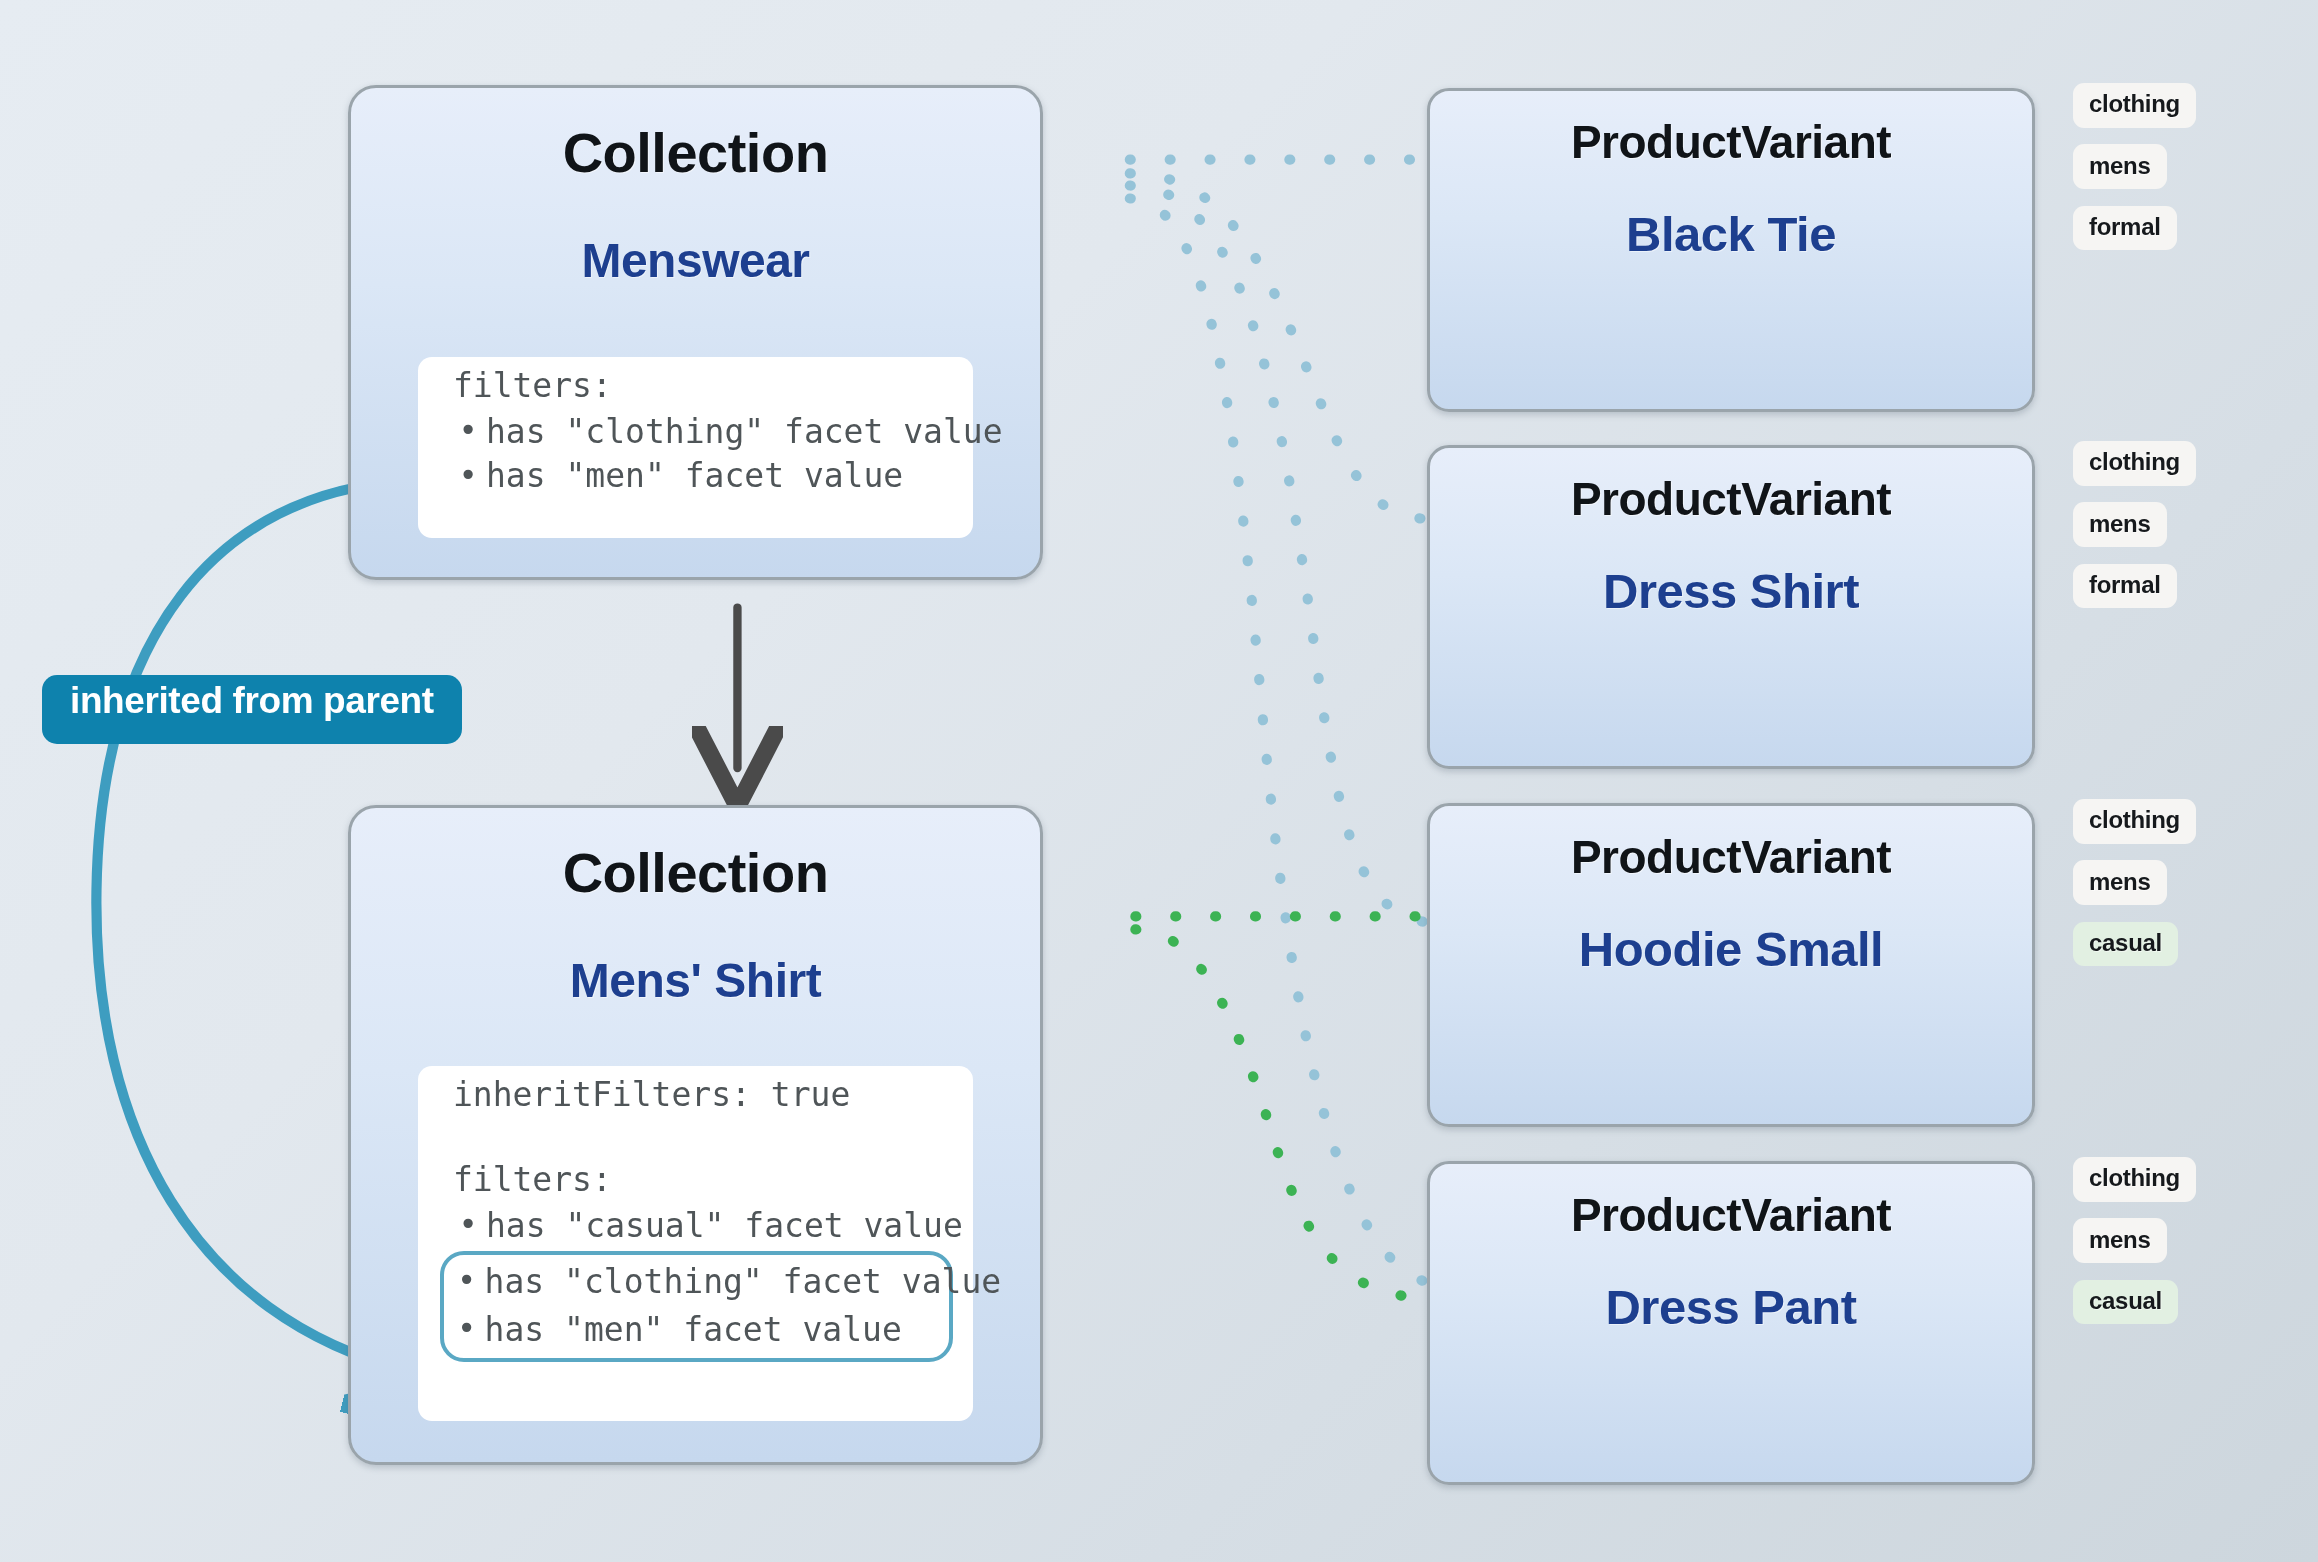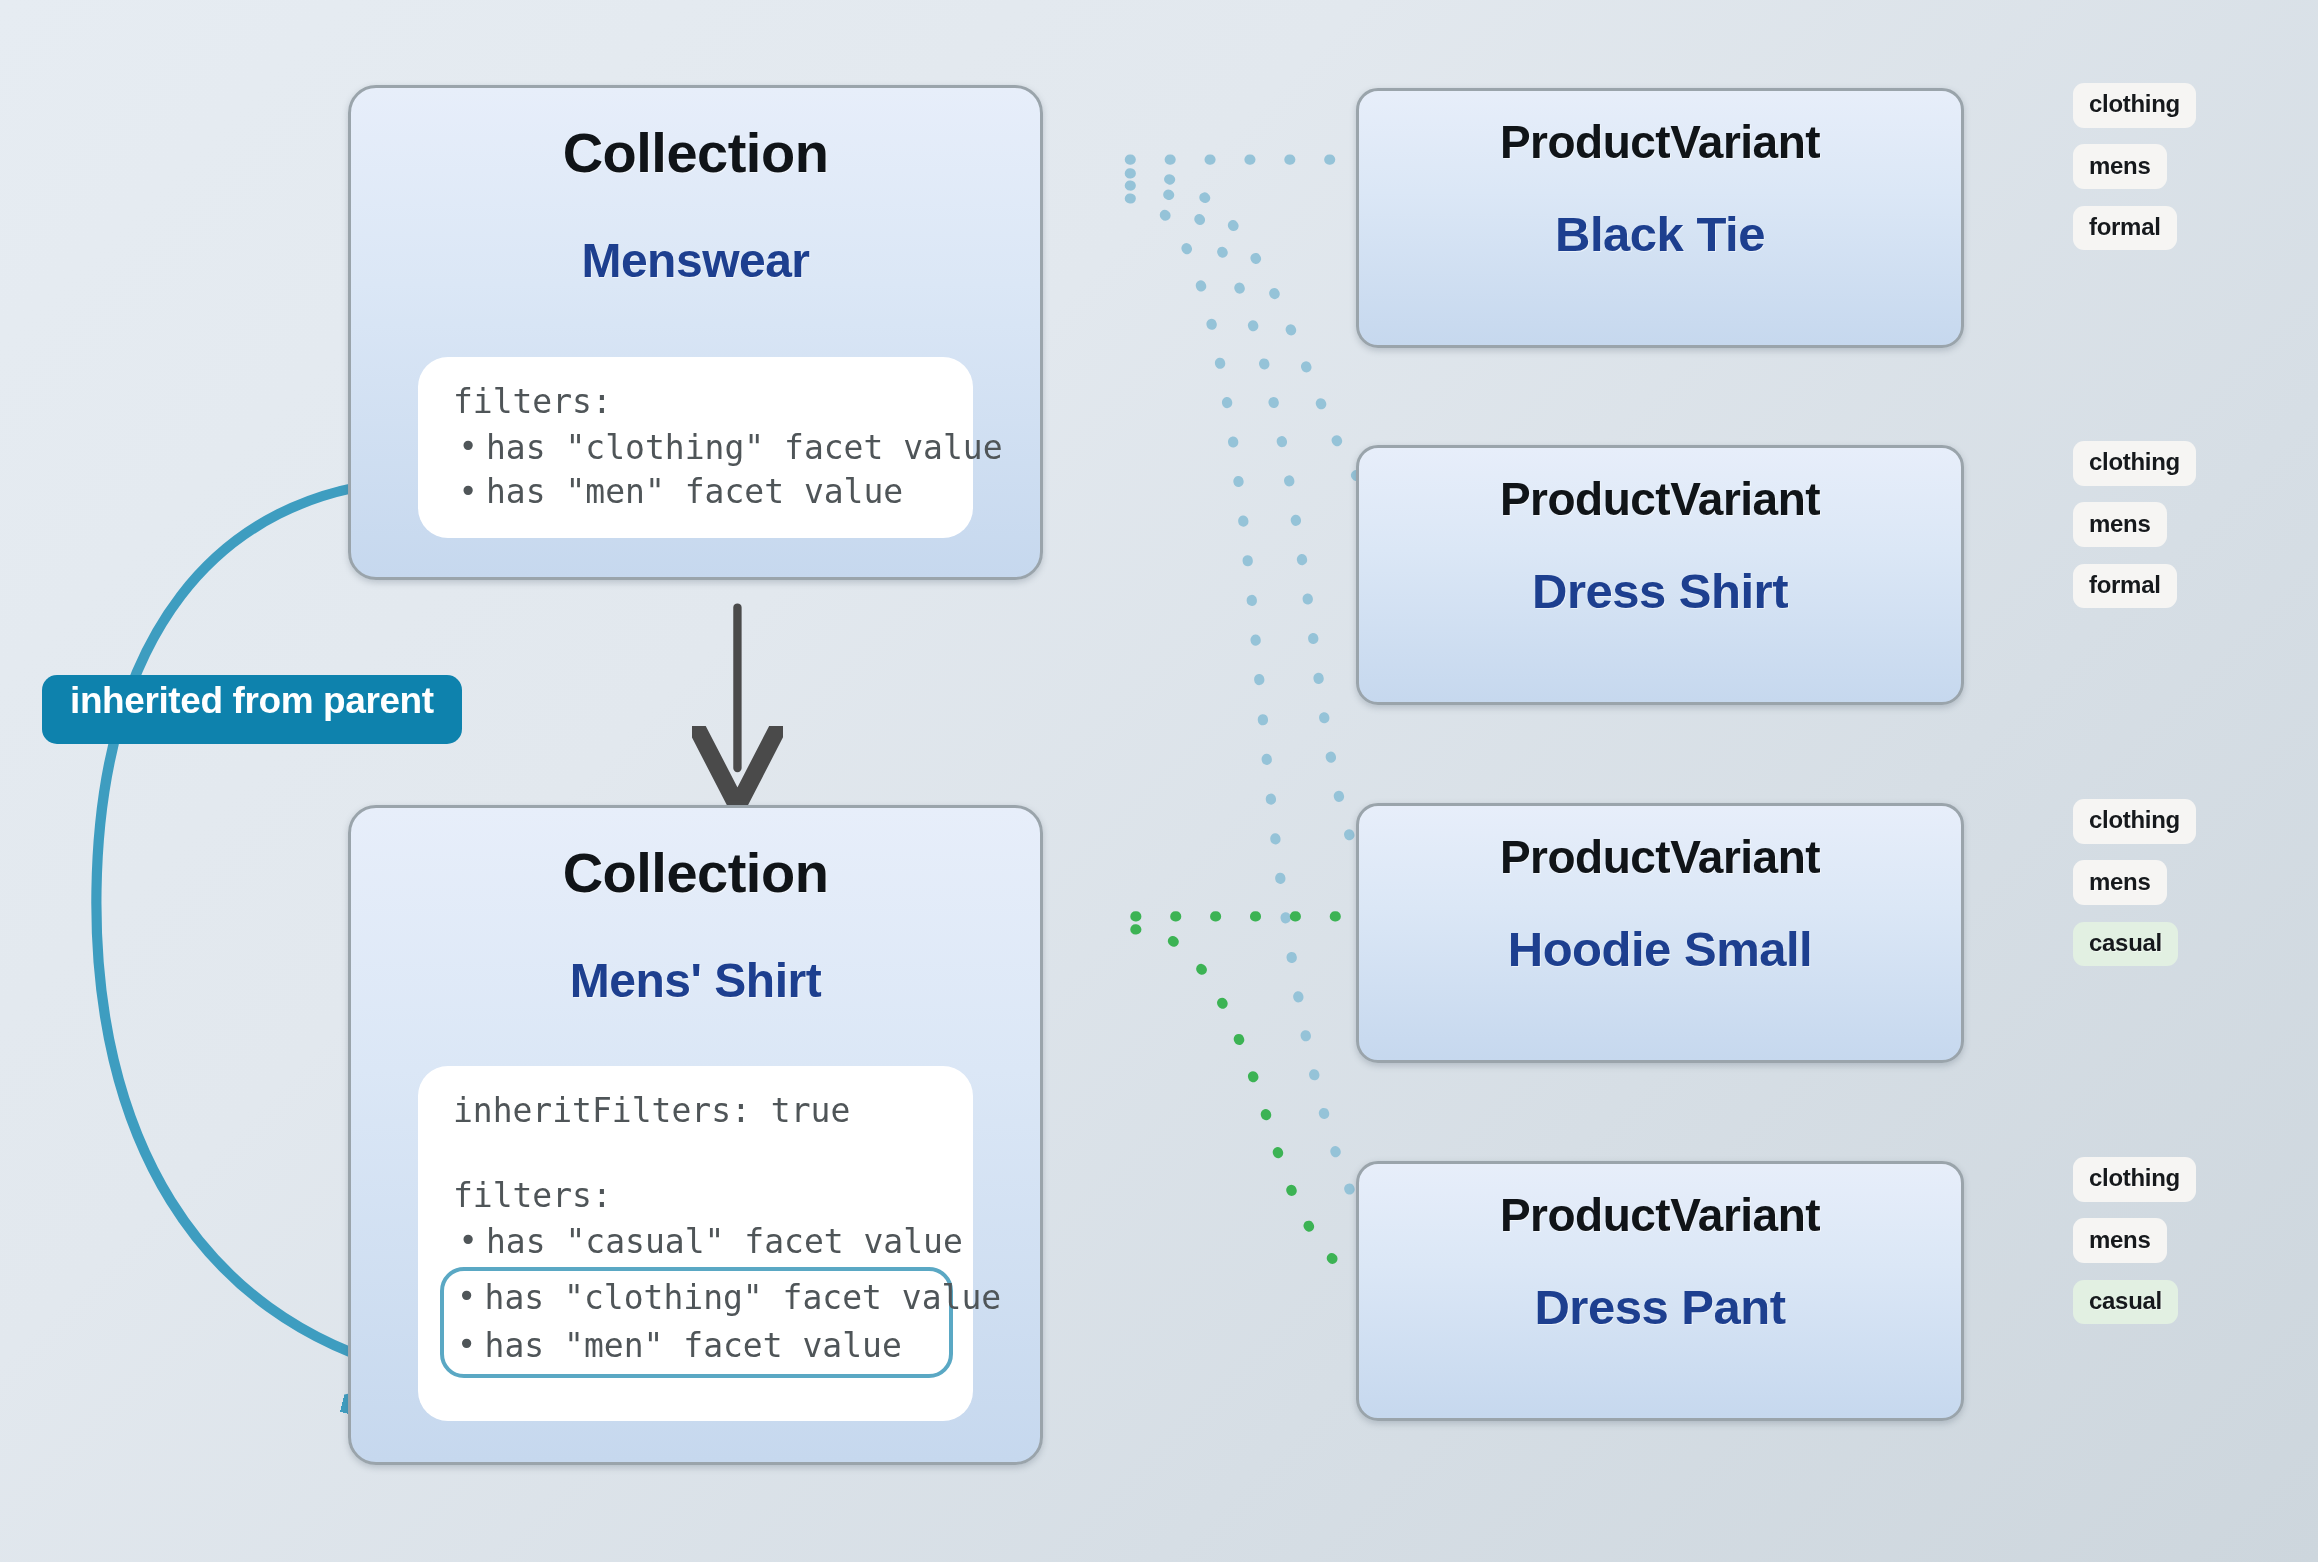--- a/index.html
+++ b/index.html
@@ -66,23 +66,23 @@
 
   #collection-menswear { left: 348px; top: 85px; height: 495px; }
   #collection-menscasual { left: 348px; top: 805px; height: 660px; }
 
   
   .filters-panel {
     position: absolute;
     left: 67px;
     right: 67px;
     background: #ffffff;
-    border-radius: 30px;
+    border-radius: 14px;
     box-sizing: border-box;
-    padding: 28px 33px 32px 33px;
+    padding: 12px 33px 32px 33px;
     font-family: "DejaVu Sans Mono", "Liberation Mono", monospace;
     font-size: 33px;
     color: #4f5558;
     line-height: 1.0;
   }
   #filters-menswear { top: 269px; bottom: 39px; }
   #filters-menscasual { top: 258px; bottom: 41px; }
 
   .kv-line { white-space: pre; margin: 0 0 13px 1.9px; }
   .filters-label { white-space: pre; margin: 0 0 9.3px 1.9px; }
@@ -117,22 +117,22 @@
     margin-top: 3.7px;
     margin-left: -11px;
     margin-right: -13px;
   }
   .inherited-group ul.filter-list li { margin-bottom: 5.6px; }
   .inherited-group ul.filter-list li:last-child { margin-bottom: 0; }
 
   
   .variant {
     width: 608px;
-    height: 260px;
-    left: 1356px;
+    height: 324px;
+    left: 1427px;
     border-radius: 22px;
   }
   .variant .card-type { font-size: 46px; margin-top: 24px; }
   .variant .card-name { font-size: 49px; margin-top: 37px; }
 
   #variant-0 { top: 88px; }
   #variant-1 { top: 445px; }
   #variant-2 { top: 803px; }
   #variant-3 { top: 1161px; }
 

